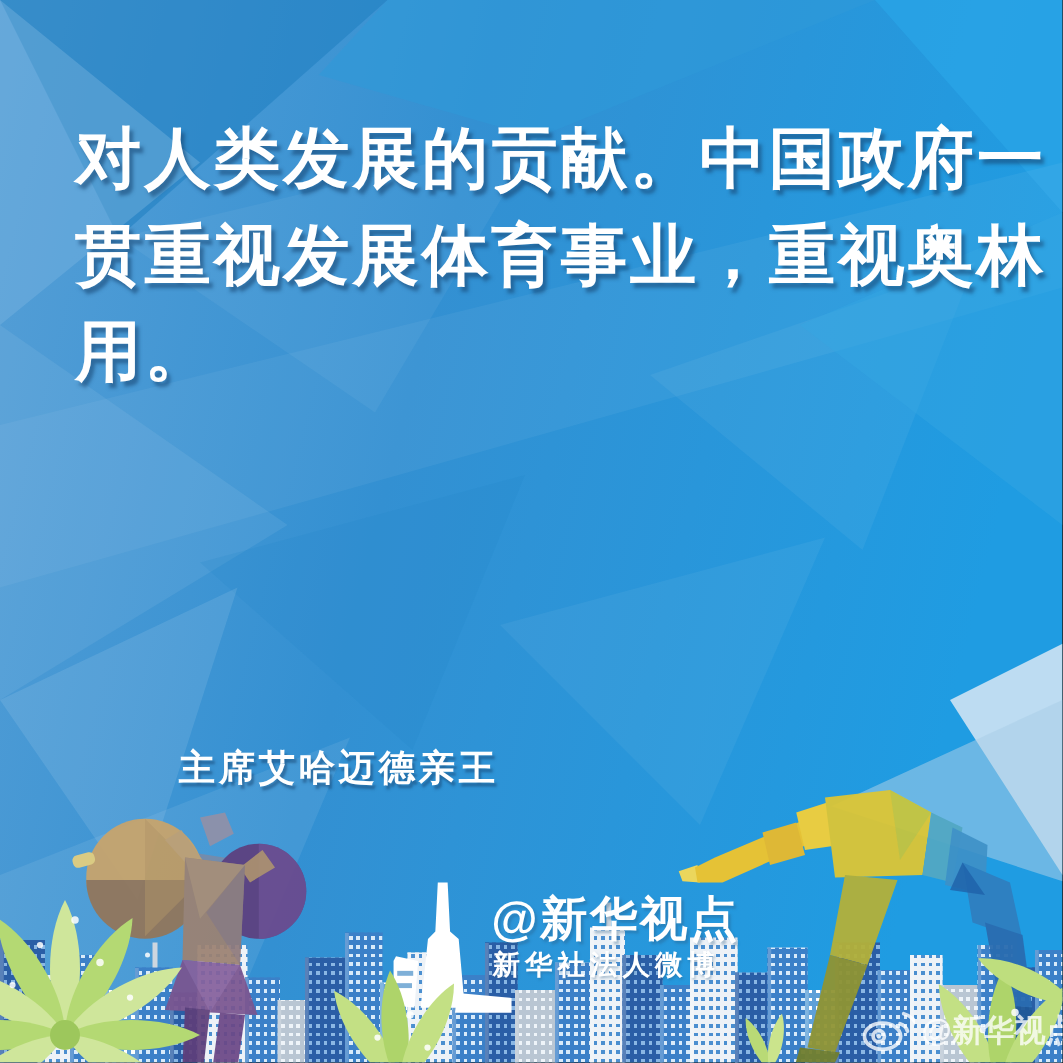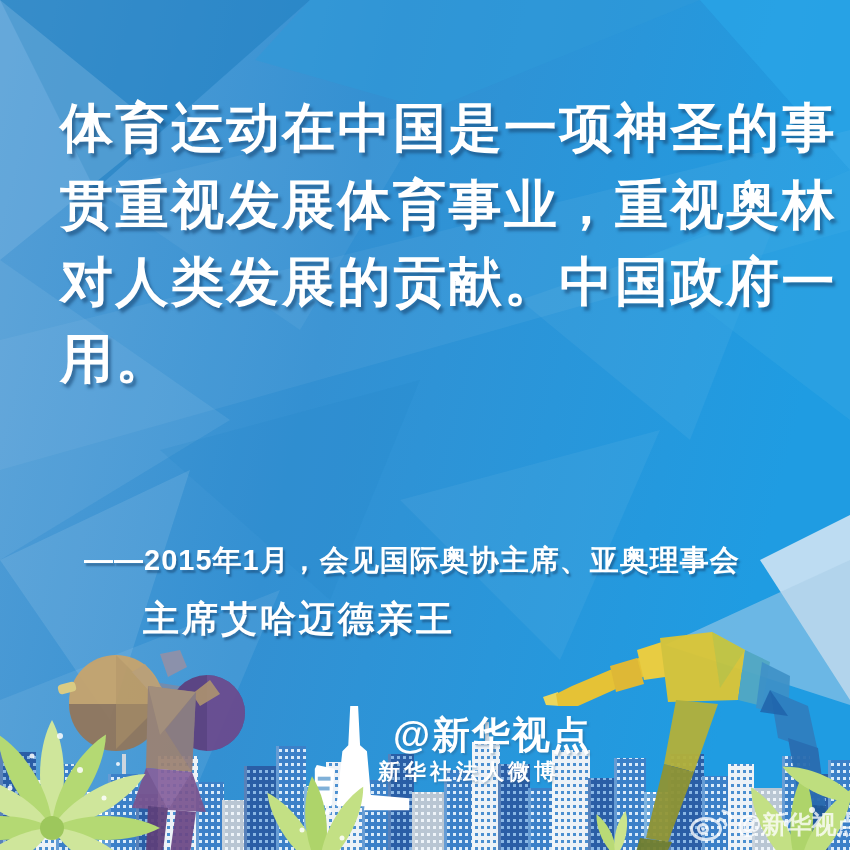--- a/index.html
+++ b/index.html
@@ -16,21 +16,21 @@
     font-family:"Liberation Serif","DejaVu Serif",serif;
     font-weight:bold;color:#fff;font-size:53px;letter-spacing:2.5px;
     line-height:77px;text-shadow:3px 4px 3px rgba(22,66,110,.55);
     white-space:nowrap;
   }
   .attr{
     position:absolute;z-index:6;color:#fff;font-weight:bold;
     text-shadow:2px 3px 2px rgba(22,66,110,.5);white-space:nowrap;
   }
   .attr1{left:84px;top:541px;font-size:29px;letter-spacing:1px;}
-  .attr2{left:143px;top:595px;font-size:36px;letter-spacing:3px;}
+  .attr2{left:143px;top:595px;font-size:29px;letter-spacing:3px;}
   
   .skyline{z-index:2;}
   .bld{position:absolute;bottom:0;box-shadow:inset 3px 0 0 rgba(255,255,255,.22);}
   .bA{background:repeating-linear-gradient(90deg,#3b80c8 0 3px,transparent 3px 6px),
                repeating-linear-gradient(0deg,#d9ebfa 0 3px,#3b80c8 3px 7px);}
   .bB{background:repeating-linear-gradient(90deg,#2a5ea6 0 3px,transparent 3px 6px),
                repeating-linear-gradient(0deg,#8ab7e4 0 3px,#2a5ea6 3px 7px);}
   .bC{background:repeating-linear-gradient(90deg,#edf2f7 0 3px,transparent 3px 6px),
                repeating-linear-gradient(0deg,#4b8fd0 0 3px,#edf2f7 3px 7px);}
   .bD{background:repeating-linear-gradient(90deg,#b9c6d3 0 3px,transparent 3px 6px),
@@ -42,21 +42,21 @@
   .figures{z-index:3;pointer-events:none;}
   .flowers{z-index:5;pointer-events:none;}
   
   .brand{position:absolute;inset:0;z-index:4;}
   .monument{position:absolute;left:314px;top:700px;}
   .brand-handle{
     position:absolute;left:393px;top:710px;font-size:38px;font-weight:bold;color:#fff;
     letter-spacing:2px;text-shadow:2px 2px 2px rgba(40,90,130,.35);white-space:nowrap;
   }
   .brand-sub{
-    position:absolute;left:378px;top:757px;font-size:22px;font-weight:bold;color:#fff;
+    position:absolute;left:394px;top:757px;font-size:22px;font-weight:bold;color:#fff;
     letter-spacing:4px;text-shadow:1px 2px 2px rgba(40,90,130,.35);white-space:nowrap;
   }
   
   .wm{
     position:absolute;left:690px;top:806px;z-index:7;display:flex;align-items:center;gap:5px;
     color:rgba(255,255,255,.78);font-size:25px;font-weight:bold;white-space:nowrap;
   }
 </style>
 </head>
 <body>
@@ -219,27 +219,25 @@
     <g transform="translate(858,802)">
       <path d="M0,0 C15,-26 15,-70 0,-98 C-15,-70 -15,-26 0,0" fill="#bede7e" transform="rotate(-65) scale(0.85)"></path>
     </g>
     <g transform="translate(616,856)">
       <path d="M0,0 C14,-24 14,-66 0,-92 C-14,-66 -14,-24 0,0" fill="#b9da76" transform="rotate(-25) scale(0.5)"></path>
       <path d="M0,0 C14,-24 14,-66 0,-92 C-14,-66 -14,-24 0,0" fill="#cbe48c" transform="rotate(12) scale(0.5)"></path>
     </g>
   </svg>
 
   <div class="quote">
-    <div>体育运动在中国是一项神圣的事</div>
+    <div>对人类发展的贡献。中国政府一</div>
     <div>贯重视发展体育事业，重视奥林</div>
-    <div>对人类发展的贡献。中国政府一</div>
     <div>用。</div>
   </div>
 
-  <div class="attr attr1">——2015年1月，会见国际奥协主席、亚奥理事会</div>
   <div class="attr attr2">主席艾哈迈德亲王</div>
 
   <div class="wm">
     <svg width="42" height="36" viewBox="0 0 42 36">
       <g fill="none" stroke="rgba(255,255,255,0.78)" stroke-width="3" stroke-linecap="round">
         <ellipse cx="16" cy="23" rx="14.5" ry="10.5"></ellipse>
         <circle cx="13" cy="23" r="4.5"></circle>
         <path d="M30,13 a9,9 0 0 1 6,6"></path>
         <path d="M33,5 a16,16 0 0 1 11,11"></path>
       </g>

